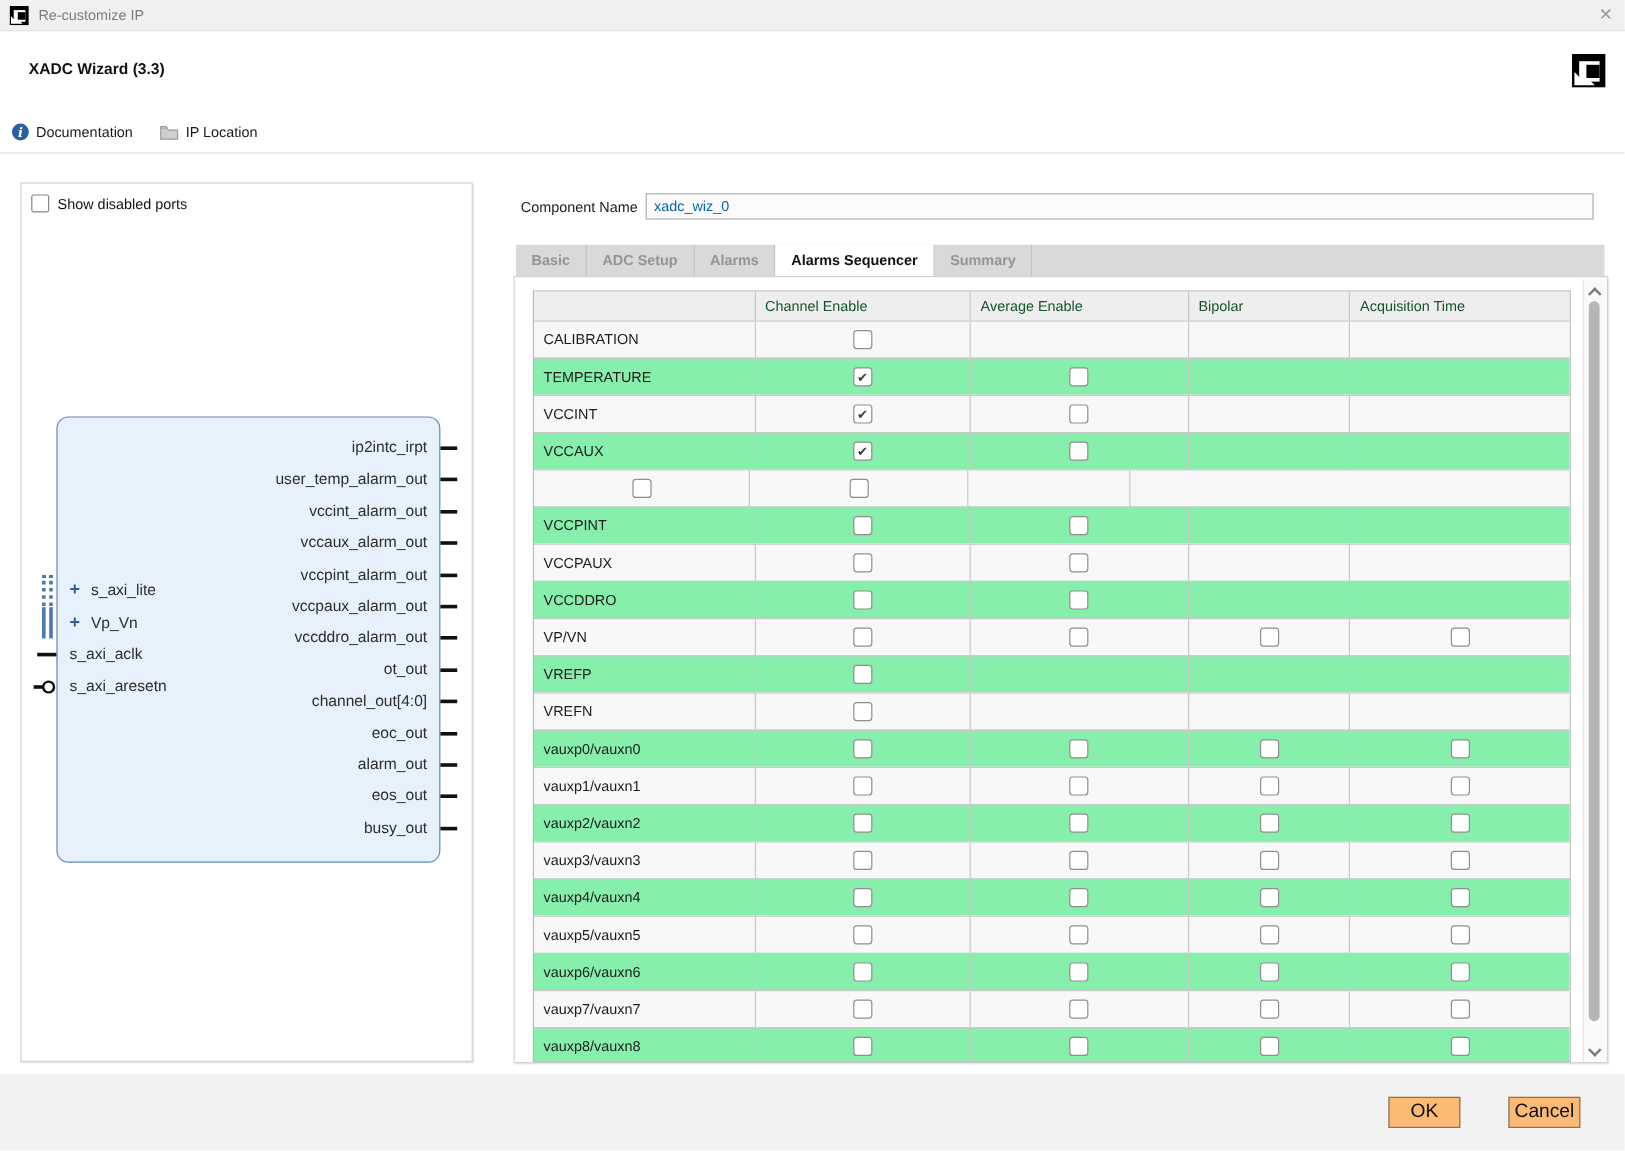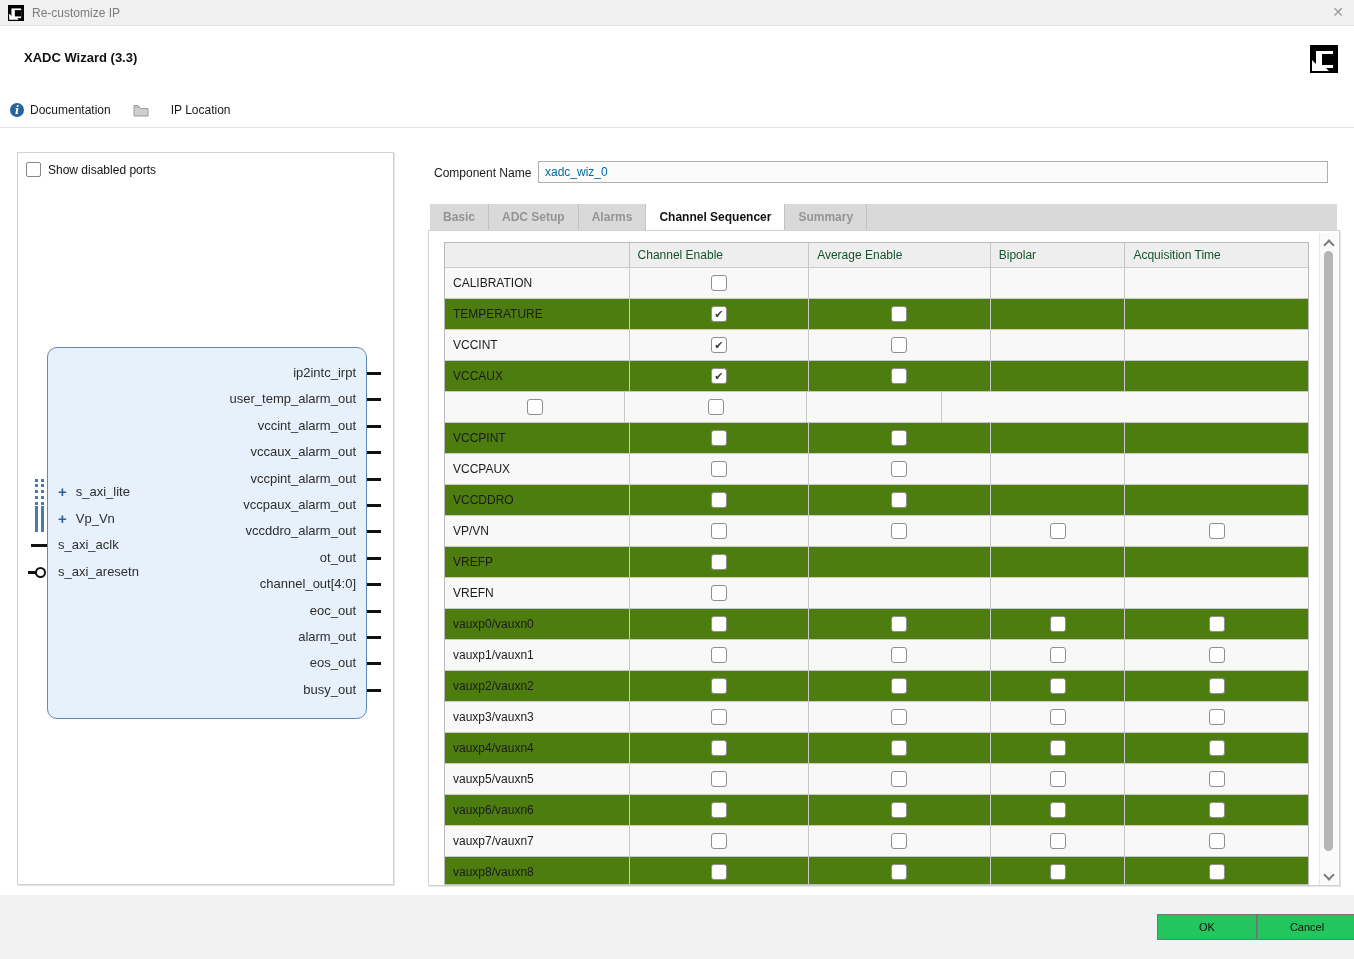--- a/index.html
+++ b/index.html
@@ -14,21 +14,21 @@
   .titlebar .logo-sm{width:16px;height:16px;margin-left:8px;}
   .titlebar .title{margin-left:8px;font-size:12px;color:#7c7c7c;}
   .close-x{position:absolute;right:10px;top:4px;font-size:14px;color:#9a9a9a;cursor:default;}
   
   .header-title{position:absolute;left:24px;top:50px;font-size:13px;font-weight:bold;color:#111;}
   .logo-lg{position:absolute;right:16px;top:45px;width:28px;height:28px;}
   
   .toolbar{position:absolute;left:0;top:93px;width:1354px;height:34px;border-bottom:1px solid #e2e2e2;
     display:flex;align-items:center;}
   .tool-item{display:flex;align-items:center;margin-left:10px;font-size:12px;color:#1a1a1a;}
-  .tool-item + .tool-item{margin-left:22px;gap:16px;}
+  .tool-item + .tool-item{margin-left:22px;}
   .info-icon{width:14px;height:14px;border-radius:50%;background:#27619e;color:#fff;
     font-family:"DejaVu Serif",serif;font-style:italic;font-weight:bold;font-size:11px;
     display:flex;align-items:center;justify-content:center;margin-right:6px;}
   .folder-icon{margin-right:6px;display:inline-flex;}
   
   .left-panel{position:absolute;left:17px;top:152px;width:375px;height:731px;background:#fff;
     border:1px solid #d2d2d2;box-shadow:1px 1px 0 #e4e4e4;}
   .sdp-row{position:absolute;left:8px;top:9px;display:flex;align-items:center;}
   .cbx{width:13px;height:13px;border:1px solid #878787;border-radius:2px;background:#fff;}
   .sdp-row span.lbl{margin-left:7px;font-size:12px;color:#111;}
@@ -55,39 +55,39 @@
   .tab.active{background:#ffffff;color:#111;}
   
   .content-panel{position:absolute;left:428px;top:230px;width:912px;height:656px;background:#fff;
     border:1px solid #d2d2d2;box-sizing:border-box;box-shadow:1px 1px 0 #e4e4e4;}
   .seq-table{position:absolute;left:15px;top:11px;width:865px;height:643px;overflow:hidden;
     border:1px solid #b9b9b9;box-sizing:border-box;}
   .thead{display:flex;height:24px;background:#eeeeee;}
   .thead .cell{font-size:12px;color:#14532d;line-height:24px;padding-left:8px;box-sizing:border-box;
     border-right:1px solid #c6c6c6;white-space:nowrap;overflow:hidden;}
   .thead .cell:last-child{border-right:none;}
-  .trow{display:flex;height:30px;border-top:1px solid #c9c9c9;background:#4d7c0f;}
+  .trow{display:flex;height:30px;border-top:1px solid #c9c9c9;background:#86efac;}
   .trow.striped{background:#f8f8f8;}
   .trow .cell{box-sizing:border-box;border-right:1px solid #c9c9c9;display:flex;align-items:center;}
   .trow .cell:last-child{border-right:none;}
   .trow .cell.name{font-size:12px;color:#1c1c1c;padding-left:8px;}
   .trow .cell.chk{justify-content:center;}
   .cb{width:14px;height:14px;border:1px solid #8f8f8f;border-radius:3px;background:#fff;
     display:flex;align-items:center;justify-content:center;}
   .cb.checked::after{content:"✔";font-family:"DejaVu Sans",sans-serif;font-size:11px;color:#3c3c3c;line-height:1;}
   
   .vscroll{position:absolute;left:890px;top:2px;width:18px;height:652px;background:#fafafa;border-left:1px solid #e6e6e6;}
   .chev{position:absolute;left:5px;width:6px;height:6px;border-left:2px solid #7e7e7e;border-top:2px solid #7e7e7e;}
   .chev.up{top:8px;transform:rotate(45deg);}
   .chev.down{bottom:6px;transform:rotate(225deg);}
   .vthumb{position:absolute;left:4px;top:18px;width:9px;height:600px;background:#b5b5b5;border-radius:5px;}
   
   .footer{position:absolute;left:0;top:895px;width:1354px;height:64px;background:#f2f2f2;}
-  .btn{position:absolute;top:19px;width:100px;height:26px;box-sizing:border-box;background:#22c55e;
-    border:1px solid #757575;font-size:11px;color:#111;display:flex;align-items:center;justify-content:center;cursor:default;}
+  .btn{position:absolute;top:19px;width:60px;height:26px;box-sizing:border-box;background:#fdba74;
+    border:1px solid #757575;font-size:16px;color:#111;display:flex;align-items:center;justify-content:center;cursor:default;}
   .btn.ok{left:1157px;}
   .btn.cancel{left:1257px;}
 </style>
 </head>
 <body>
 
 <div class="titlebar">
   <svg class="logo-sm" viewBox="0 0 28 28">
     <rect width="28" height="28" fill="#000"></rect>
     <rect x="6" y="6" width="17" height="17" fill="#fff"></rect>
@@ -176,21 +176,21 @@
     </div>
 </div>
 
 <div class="comp-label">Component Name</div>
 <input class="comp-input" type="text" value="xadc_wiz_0" style="">
 
 <div class="tabbar" id="tab-bar">
     <div class="tab">Basic</div>
     <div class="tab">ADC Setup</div>
     <div class="tab">Alarms</div>
-    <div class="tab active">Channel Sequencer</div>
+    <div class="tab active">Alarms Sequencer</div>
     <div class="tab">Summary</div>
   </div>
 
 <div class="content-panel">
   <div class="seq-table" id="seq-table">
       <div class="thead">
         <div class="cell" style="width: 185px;"></div>
         <div class="cell" style="width: 180px;">Channel Enable</div>
         <div class="cell" style="width: 182px;">Average Enable</div>
         <div class="cell" style="width: 135px;">Bipolar</div>

